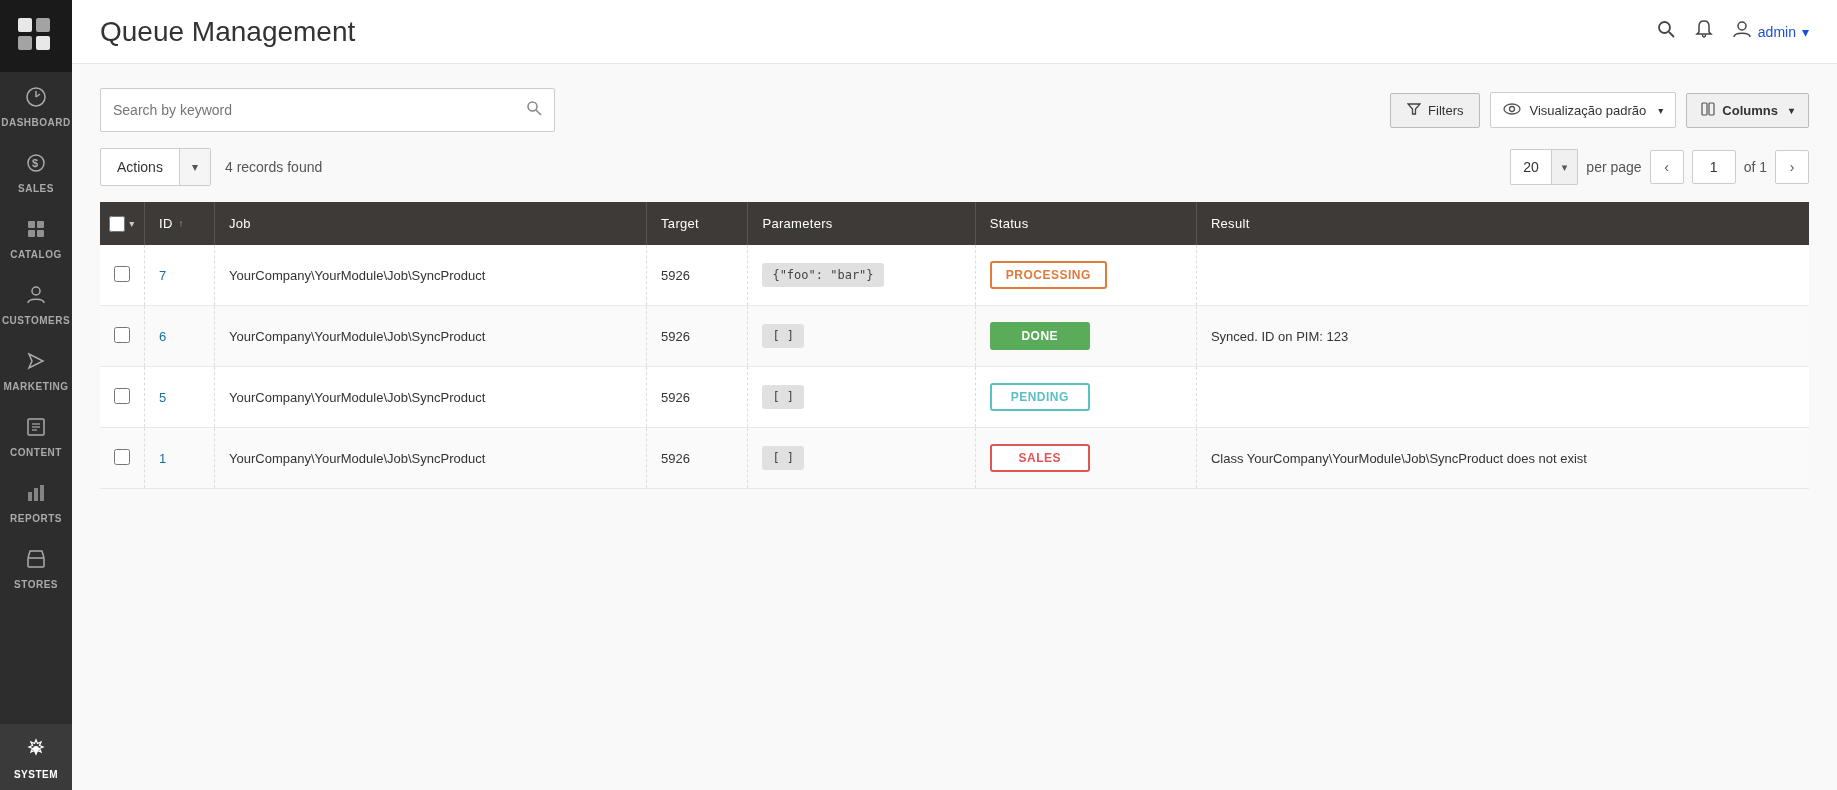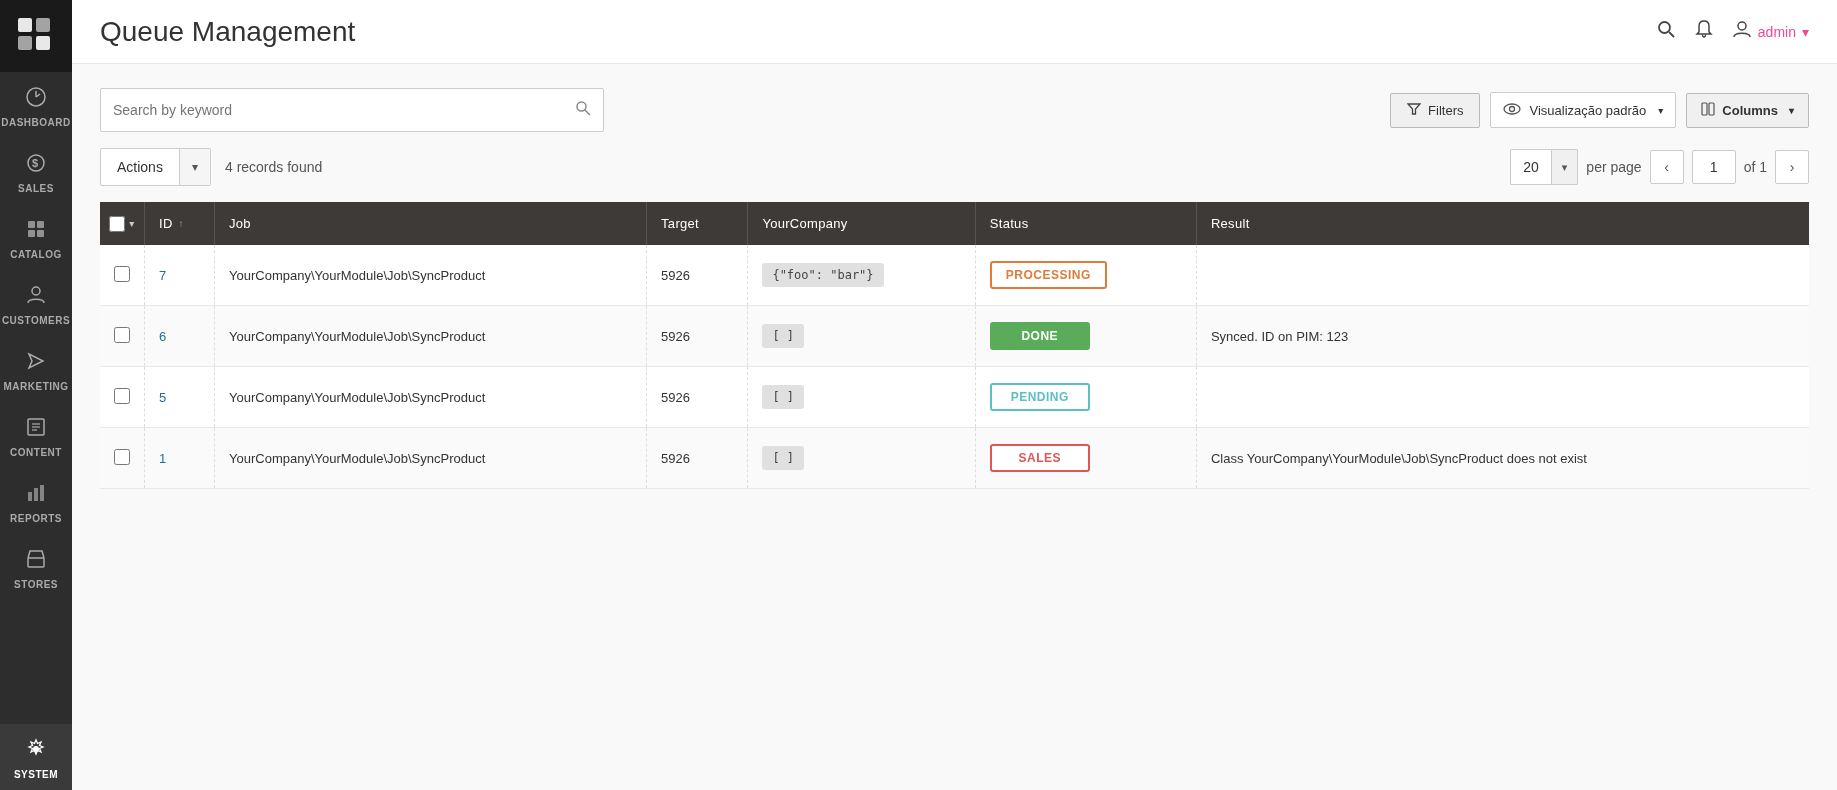--- a/index.html
+++ b/index.html
@@ -65,21 +65,21 @@
       font-weight: 300;
       color: #333;
     }
     .header-actions {
       display: flex;
       align-items: center;
       gap: 18px;
       color: #555;
     }
     .header-icon { font-size: 20px; cursor: pointer; color: #444; }
-    .admin-label { font-size: 14px; color: #ec4899; display: flex; align-items: center; gap: 6px; cursor: pointer; }
+    .admin-label { font-size: 14px; color: #1d4ed8; display: flex; align-items: center; gap: 6px; cursor: pointer; }
     .admin-avatar { font-size: 18px; }
 
     
     .content {
       flex: 1;
       padding: 24px 28px;
       overflow-y: auto;
       background: #f9f9f9;
     }
 
@@ -90,21 +90,21 @@
       justify-content: space-between;
       margin-bottom: 16px;
     }
     .search-box {
       display: flex;
       align-items: center;
       border: 1px solid #ccc;
       background: #fff;
       border-radius: 2px;
       padding: 0 12px;
-      width: 504px;
+      width: 455px;
       height: 44px;
     }
     .search-box input {
       border: none;
       outline: none;
       flex: 1;
       font-size: 14px;
       color: #777;
       background: transparent;
     }
@@ -542,21 +542,21 @@
               <span class="sort-icon">↑</span>
             </div>
           </th>
           <th>
             <span>Job</span>
           </th>
           <th>
             <span>Target</span>
           </th>
           <th>
-            <span>YourCompany</span>
+            <span>Parameters</span>
           </th>
           <th>
             <span>Status</span>
           </th>
           <th>
             <span>Result</span>
           </th>
         </tr>
       </thead>
       <tbody id="table-body">

